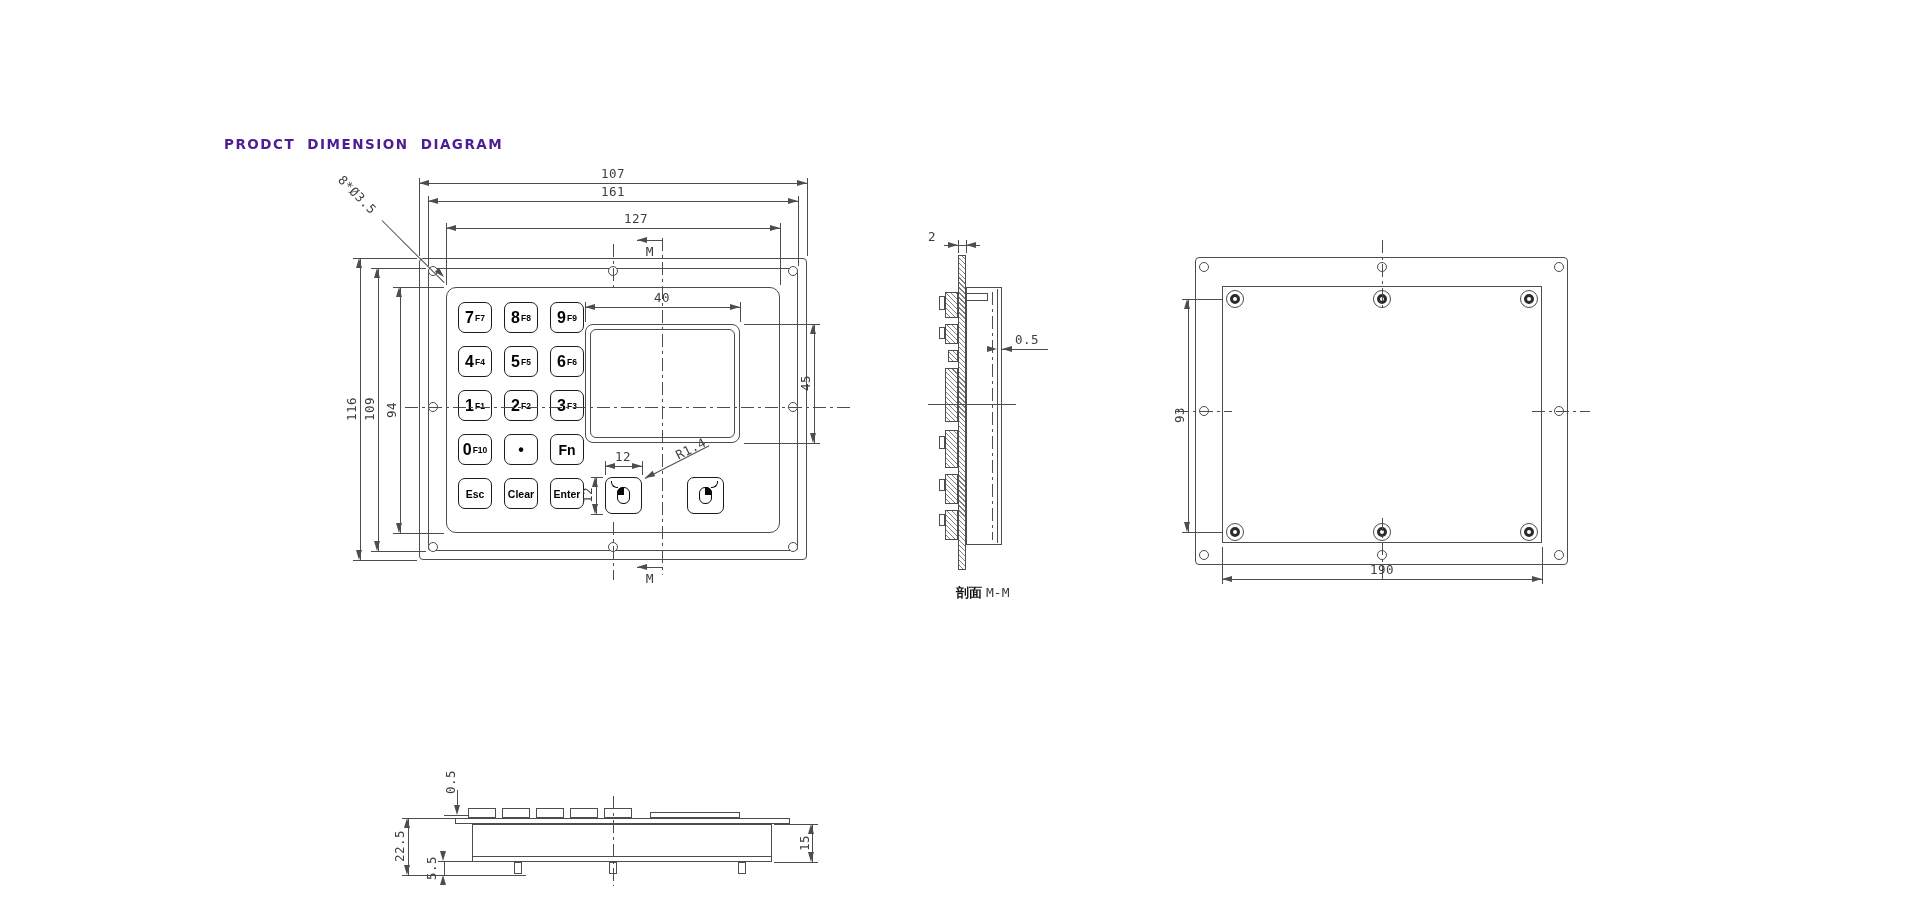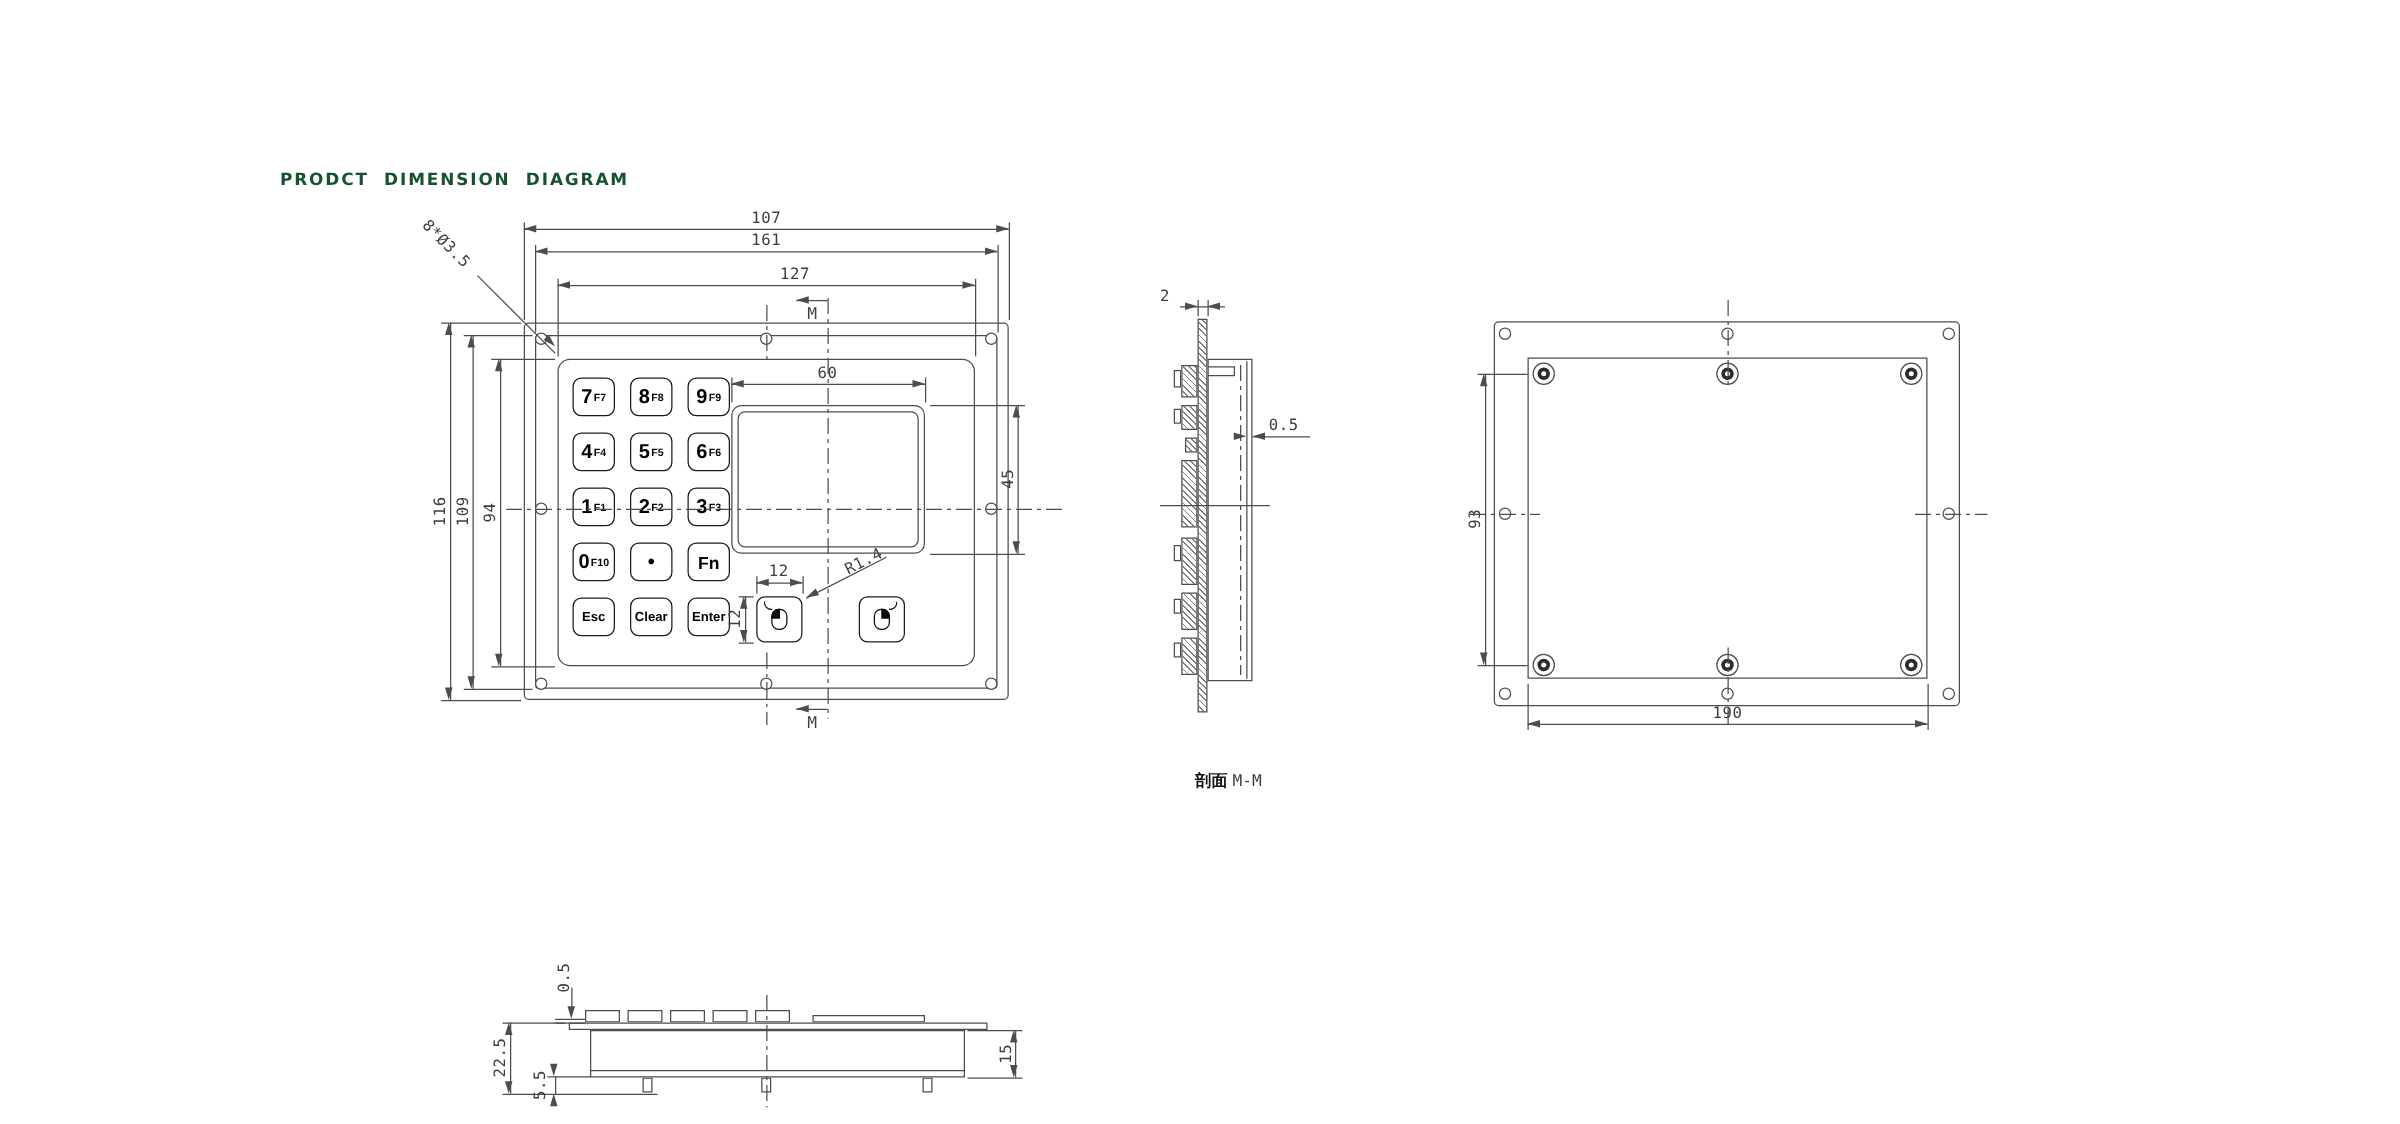--- a/index.html
+++ b/index.html
@@ -2,21 +2,21 @@
 <html><head>
 <meta charset="utf-8">
 <style>
   :root{ --ln:#4d4d4d; --tx:#3d3d3d; }
   html,body{margin:0;padding:0;background:#fff;}
   .canvas{position:relative;width:1920px;height:899px;background:#fff;overflow:hidden;
           font-family:"DejaVu Sans Mono",monospace;}
   .ttl{position:absolute;font-family:"DejaVu Sans",sans-serif;font-weight:900;font-size:48px;
        color:#000;letter-spacing:4px;}
   .sub{position:absolute;font-family:"DejaVu Sans",sans-serif;font-weight:bold;font-size:13.5px;
-       color:#14532d;letter-spacing:1.5px;word-spacing:6px;}
+       color:#4c1d95;letter-spacing:1.5px;word-spacing:6px;}
   .lnh{position:absolute;height:1px;background:var(--ln);}
   .lnv{position:absolute;width:1px;background:var(--ln);}
   .dashh{position:absolute;height:1px;background:repeating-linear-gradient(90deg,var(--ln) 0 13px,transparent 13px 17px,var(--ln) 17px 20px,transparent 20px 24px);}
   .dashv{position:absolute;width:1px;background:repeating-linear-gradient(180deg,var(--ln) 0 13px,transparent 13px 17px,var(--ln) 17px 20px,transparent 20px 24px);}
   .rect{position:absolute;border:1px solid var(--ln);background:#fff;box-sizing:border-box;}
   .nofill{background:transparent;}
   .circ{position:absolute;border:1px solid var(--ln);border-radius:50%;background:#fff;box-sizing:border-box;}
   .ar{position:absolute;width:0;height:0;border-style:solid;border-color:transparent;}
   .ar.l{border-width:3.5px 10px 3.5px 0;border-right-color:var(--ln);}
   .ar.r{border-width:3.5px 0 3.5px 10px;border-left-color:var(--ln);}
@@ -181,21 +181,21 @@
     <div class="lnv" style="left:400px;top:287px;height:246px;"></div>
     <div class="ar u" style="left:396px;top:287px;"></div>
     <div class="ar d" style="left:396px;top:523px;"></div>
     <div class="dt rot" style="left:372px;top:403px;width:40px;">94</div>
 
     <div class="lnv" style="left:585px;top:302px;height:20px;"></div>
     <div class="lnv" style="left:740px;top:302px;height:20px;"></div>
     <div class="lnh" style="left:585px;top:307px;width:155px;"></div>
     <div class="ar l" style="left:585px;top:303.5px;"></div>
     <div class="ar r" style="left:730px;top:303.5px;"></div>
-    <div class="dt" style="left:642px;top:291px;width:40px;">60</div>
+    <div class="dt" style="left:642px;top:291px;width:40px;">40</div>
 
     <div class="lnh" style="left:744px;top:324px;width:76px;"></div>
     <div class="lnh" style="left:744px;top:443px;width:76px;"></div>
     <div class="lnv" style="left:814px;top:324px;height:119px;"></div>
     <div class="ar u" style="left:810px;top:324px;"></div>
     <div class="ar d" style="left:810px;top:433px;"></div>
     <div class="dt rot" style="left:786px;top:376px;width:40px;">45</div>
 
     <div class="lnv" style="left:605px;top:461px;height:14px;"></div>
     <div class="lnv" style="left:642px;top:461px;height:14px;"></div>
@@ -256,21 +256,21 @@
     <div class="lnh" style="left:944px;top:245px;width:36px;"></div>
     <div class="ar r" style="left:948px;top:241.5px;"></div>
     <div class="ar l" style="left:966px;top:241.5px;"></div>
     <div class="dt" style="left:922px;top:230px;width:20px;">2</div>
 
     <div class="ar r" style="left:987px;top:345.5px;"></div>
     <div class="ar l" style="left:1002px;top:345.5px;"></div>
     <div class="lnh" style="left:1002px;top:349px;width:46px;"></div>
     <div class="dt" style="left:1010px;top:333px;width:34px;">0.5</div>
 
-    <div class="seclabel" style="left:956px;top:584px;margin-top:32px;">
+    <div class="seclabel" style="left:956px;top:584px;">
       <span class="cn">剖面</span>
       <span class="en">M-M</span>
     </div>
   </div>
 
   <div>
     <div class="rect" style="left:1195px;top:257px;width:373px;height:308px;border-radius:4px;"></div>
     <div class="rect nofill" style="left:1222px;top:286px;width:320px;height:257px;"></div>
 
     <div class="circ nofill" style="left:1199px;top:262px;width:10px;height:10px;"></div>

